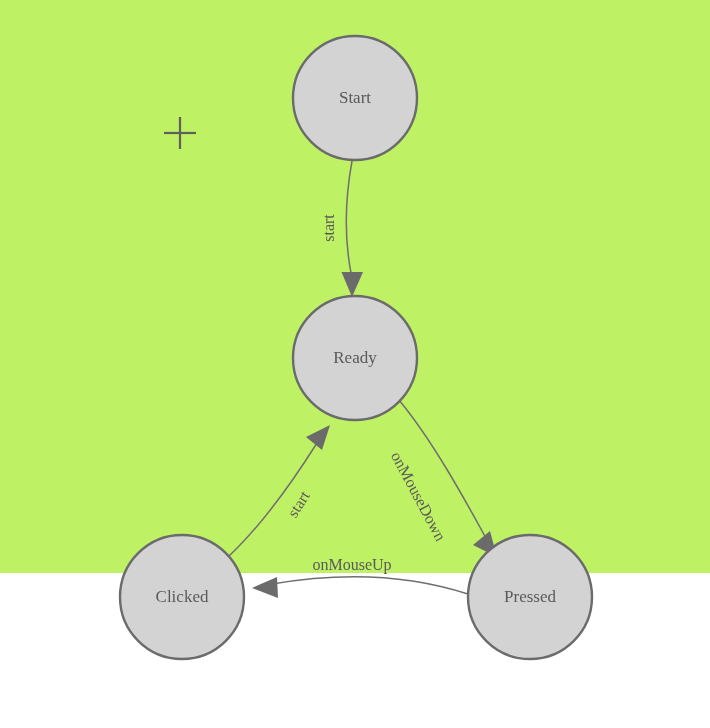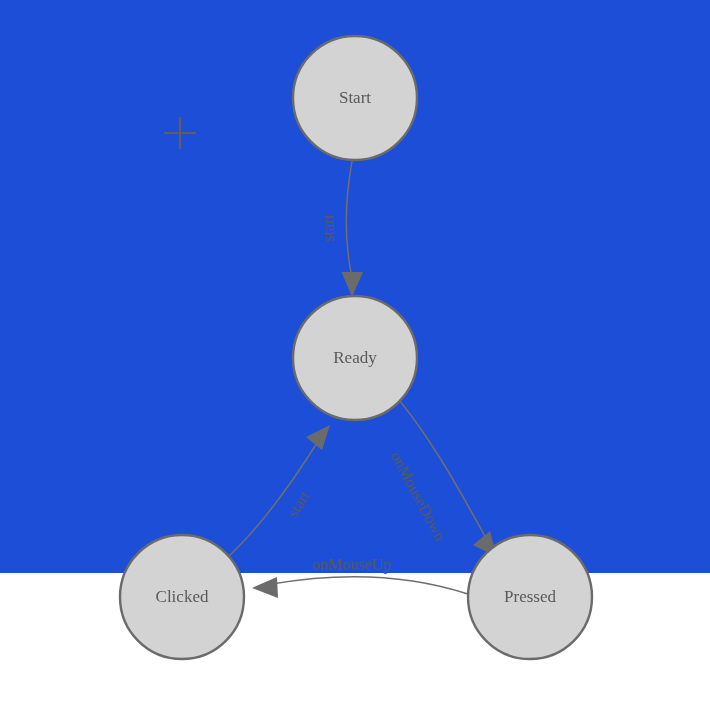--- a/index.html
+++ b/index.html
@@ -10,21 +10,21 @@
   body {
     width: 710px;
     height: 728px;
     overflow: hidden;
     font-family: "Liberation Serif", "DejaVu Serif", serif;
   }
   #canvas-root {
     position: relative;
     width: 710px;
     height: 573px;
-    background: #1d4ed8;
+    background: #bef264;
   }
   svg#diagram {
     position: absolute;
     top: 0;
     left: 0;
     width: 710px;
     height: 728px;
     display: block;
   }
   .node-circle {

